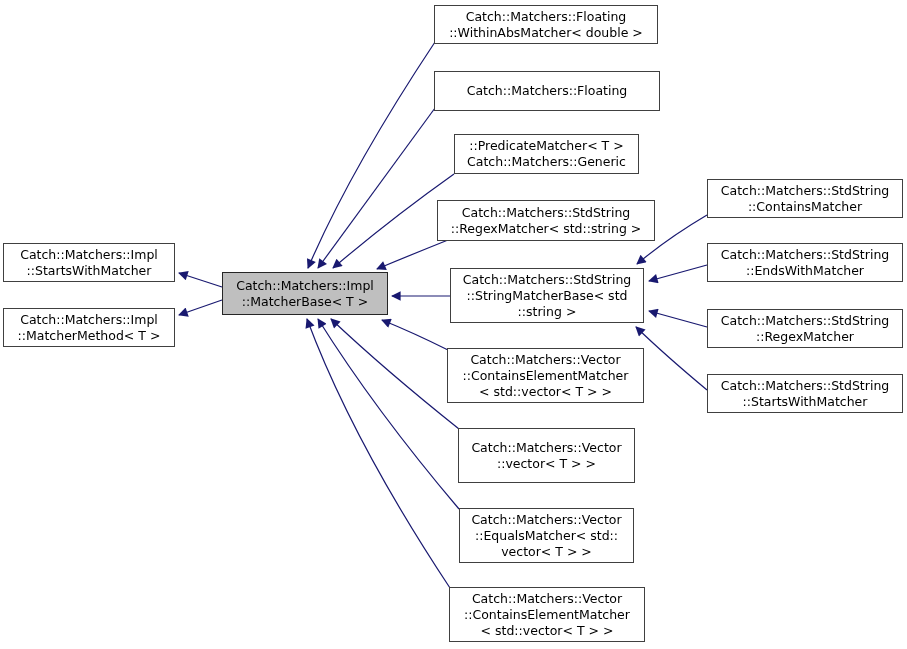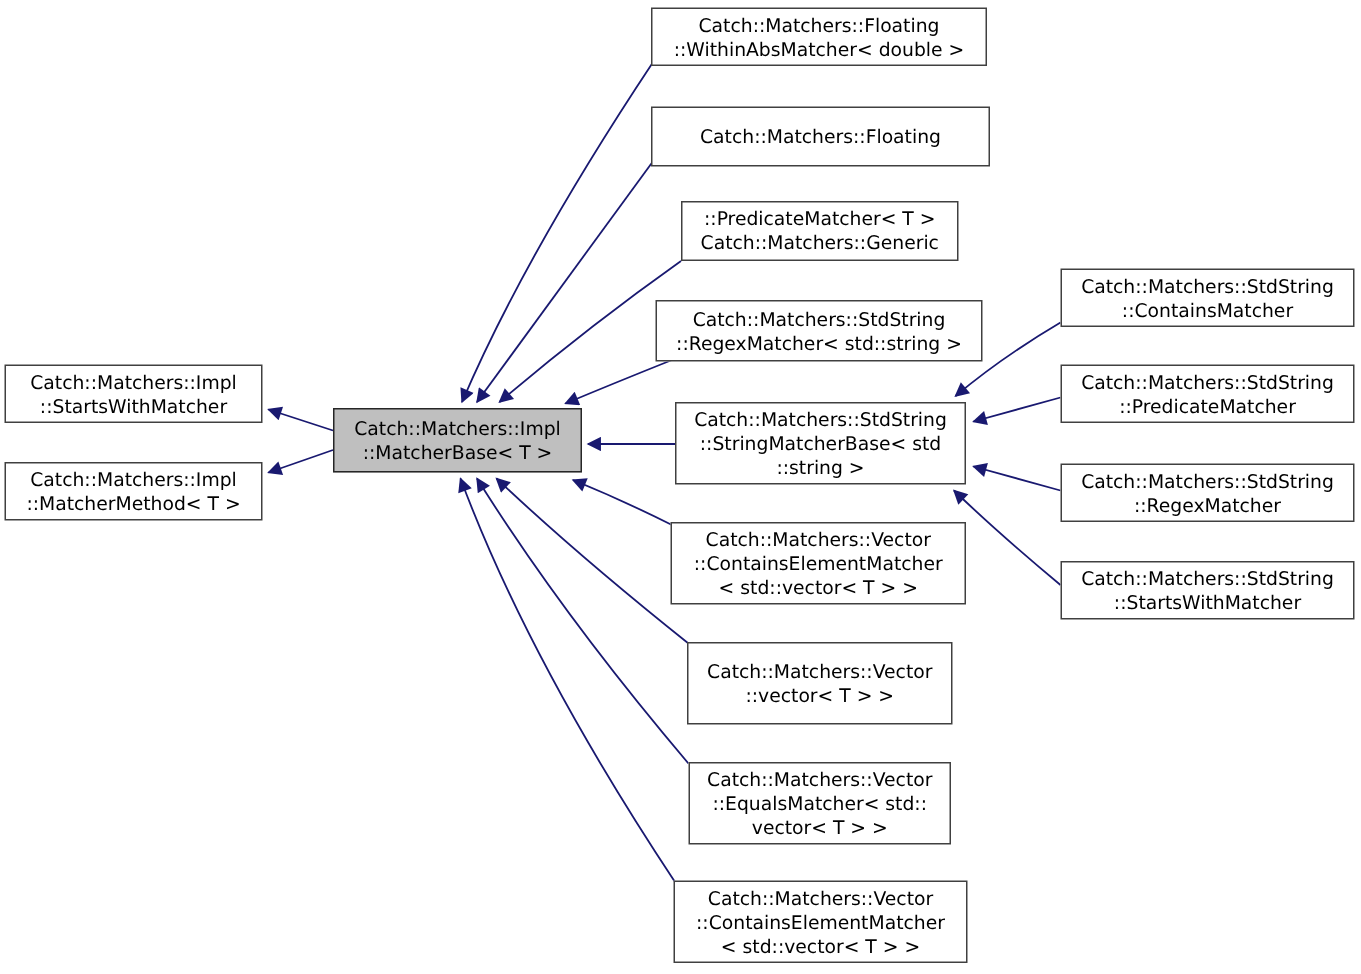--- a/index.html
+++ b/index.html
@@ -163,21 +163,21 @@
     <span>&lt; std::vector&lt; T &gt; &gt;</span>
   </div>
 
   <div class="node" id="n-stdstring-contains">
     <span>Catch::Matchers::StdString</span>
     <span>::ContainsMatcher</span>
   </div>
 
   <div class="node" id="n-stdstring-ends-with">
     <span>Catch::Matchers::StdString</span>
-    <span>::PredicateMatcher</span>
+    <span>::EndsWithMatcher</span>
   </div>
 
   <div class="node" id="n-stdstring-equals">
     <span>Catch::Matchers::StdString</span>
     <span>::RegexMatcher</span>
   </div>
 
   <div class="node" id="n-stdstring-starts-with">
     <span>Catch::Matchers::StdString</span>
     <span>::StartsWithMatcher</span>

